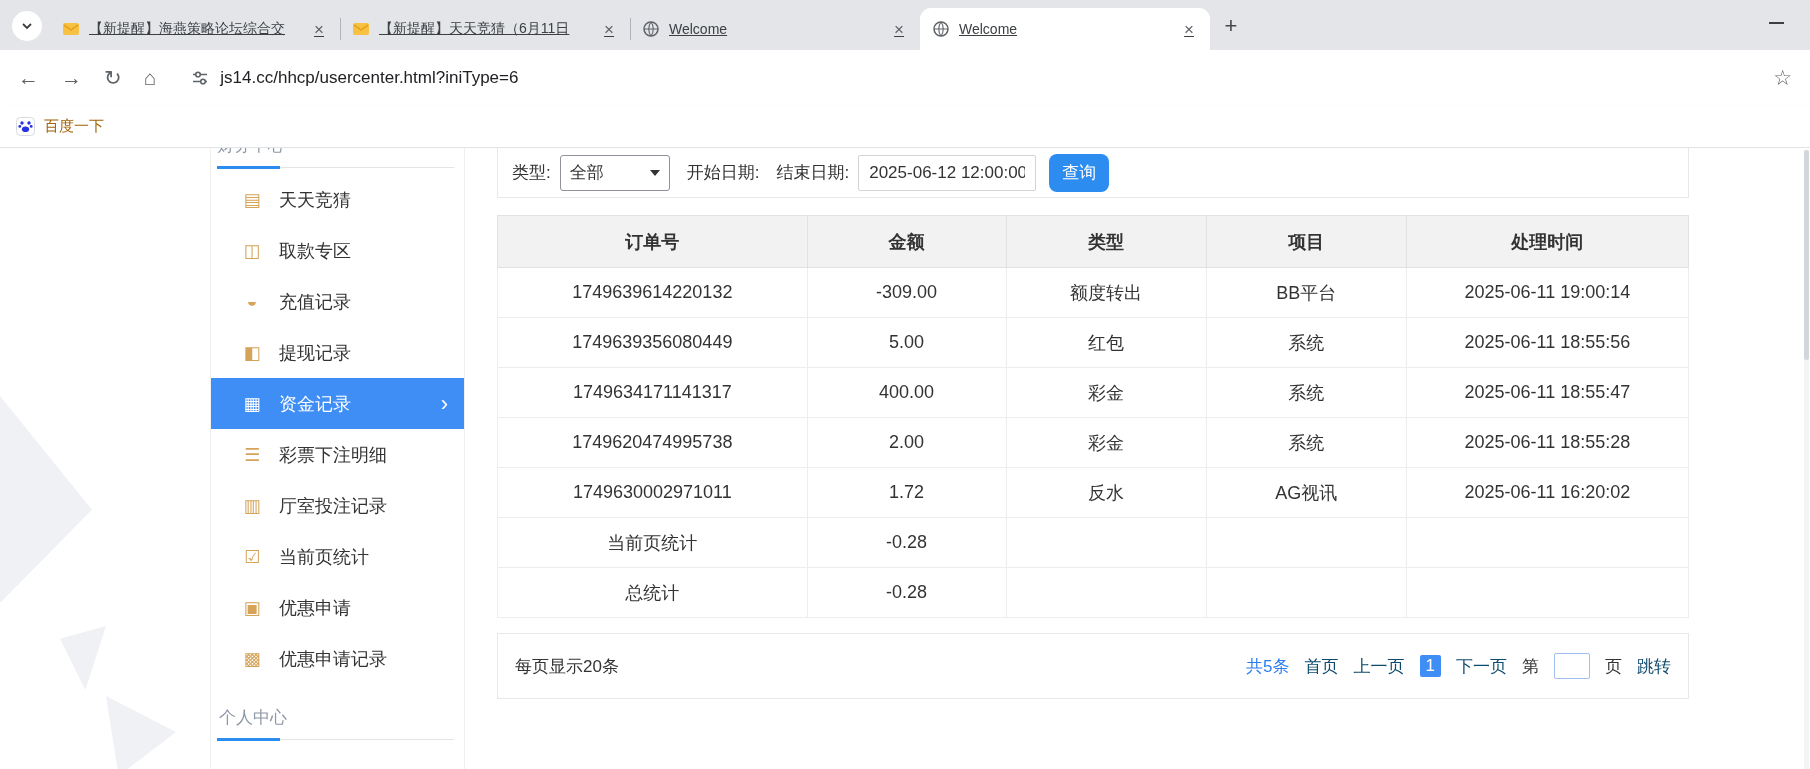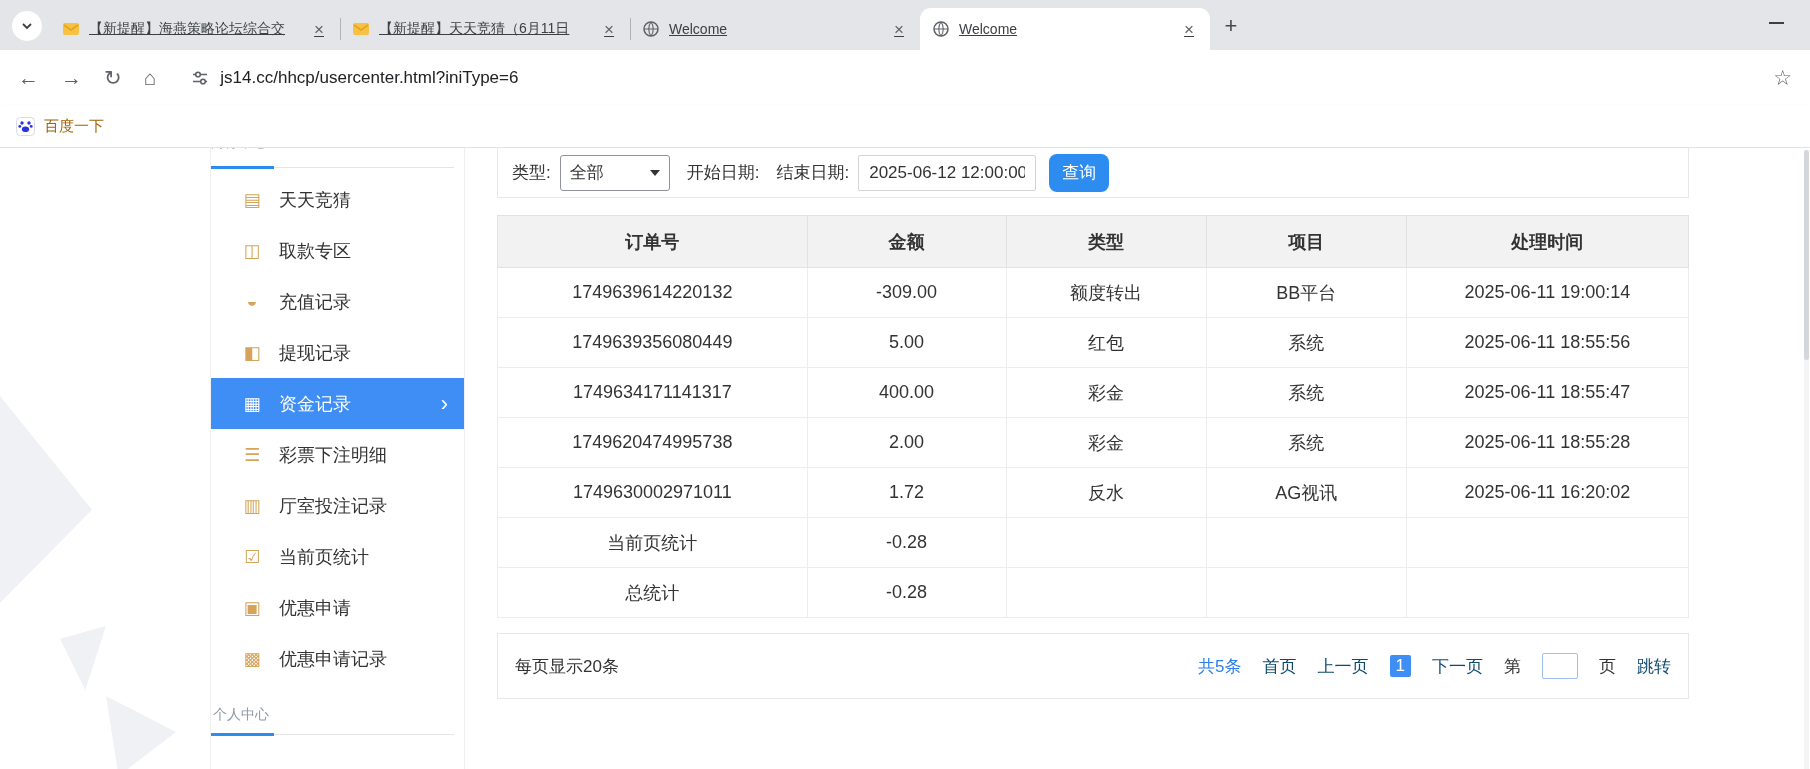--- a/index.html
+++ b/index.html
@@ -37,22 +37,22 @@
   
   .page { position:relative; height:621px; background:#fff; overflow:hidden; }
   .shape { position:absolute; background:#f0f1f4; }
   .shape.t1 { left:-8px; top:238px; width:100px; height:225px; clip-path:polygon(0 0, 100% 55%, 0 100%); }
   .shape.t2 { left:60px; top:478px; width:46px; height:64px; clip-path:polygon(0 20%, 100% 0, 55% 100%); }
   .shape.t3 { left:106px; top:548px; width:70px; height:80px; clip-path:polygon(0 0, 100% 45%, 18% 100%); }
 
   
   .sidebar { position:absolute; left:210px; top:0; width:255px; height:621px; background:#fff;
     border-left:1px solid #f0f0f0; border-right:1px solid #efefef; }
-  .side-head { position:relative; margin:0 10px 0 0; border-bottom:1px solid #e4e4e4;
-    color:#8d97a6; font-size:14px; }
+  .side-head { position:relative; margin:0 10px 0 6px; border-bottom:1px solid #e4e4e4;
+    color:#8d97a6; font-size:17px; }
   .side-head .blue-bar { position:absolute; left:0; bottom:-2px; width:63px; height:3px; background:#2d8cf0; }
   .side-head.clipped { height:20px; overflow:visible; }
   .side-head.clipped .head-txt { display:block; height:20px; overflow:hidden; }
   .side-head.clipped .head-txt span { display:block; margin-top:-14px; }
   .side-head.bottom { margin-top:16px; padding:6px 0 10px 2px; }
   .menu { margin-top:6px; }
   .menu-item { height:51px; display:flex; align-items:center; padding-left:30px; gap:16px;
     font-size:18px; color:#333; position:relative; }
   .menu-item .m-icon { width:22px; text-align:center; color:#d5a45a; font-size:18px; }
   .menu-item.active { background:#3e8ef6; color:#fff; }
@@ -75,21 +75,21 @@
   .gap-lg { margin-left:8px; }
 
   table.records { width:100%; margin-top:17px; border-collapse:collapse; border:1px solid #e8e8e8; }
   table.records th { background:#f2f2f2; height:52px; font-size:18px; color:#333; font-weight:bold;
     border:1px solid #e2e2e2; text-align:center; }
   table.records td { height:50px; font-size:18px; color:#333; border:1px solid #ededed; text-align:center; }
   .c0{width:26%;} .c1{width:16.7%;} .c2{width:16.8%;} .c3{width:16.8%;} .c4{width:23.7%;}
 
   .pagebox { margin-top:15px; border:1px solid #e8e8e8; height:66px; display:flex; align-items:center;
     justify-content:space-between; padding:0 17px; font-size:17px; color:#333; }
-  .pg-right { display:flex; align-items:center; gap:21px; }
+  .pg-right { display:flex; align-items:center; gap:15px; }
   .pg-link { color:#0c4a6e; }
   .pg-total { color:#2d7ff0; }
   .pg-current { background:#3e8ef6; color:#fff; padding:1px 6px; border-radius:2px; }
   .pg-input { width:36px; height:26px; border:1px solid #9fc0ef; border-radius:2px; }
 
   .page-scrollbar { position:absolute; right:1px; top:2px; width:5px; height:619px; background:#f3f4f6; }
   .page-scrollbar .thumb { position:absolute; top:0; width:5px; height:210px; background:#d3d6db; border-radius:3px; }
 </style>
 </head>
 <body>

